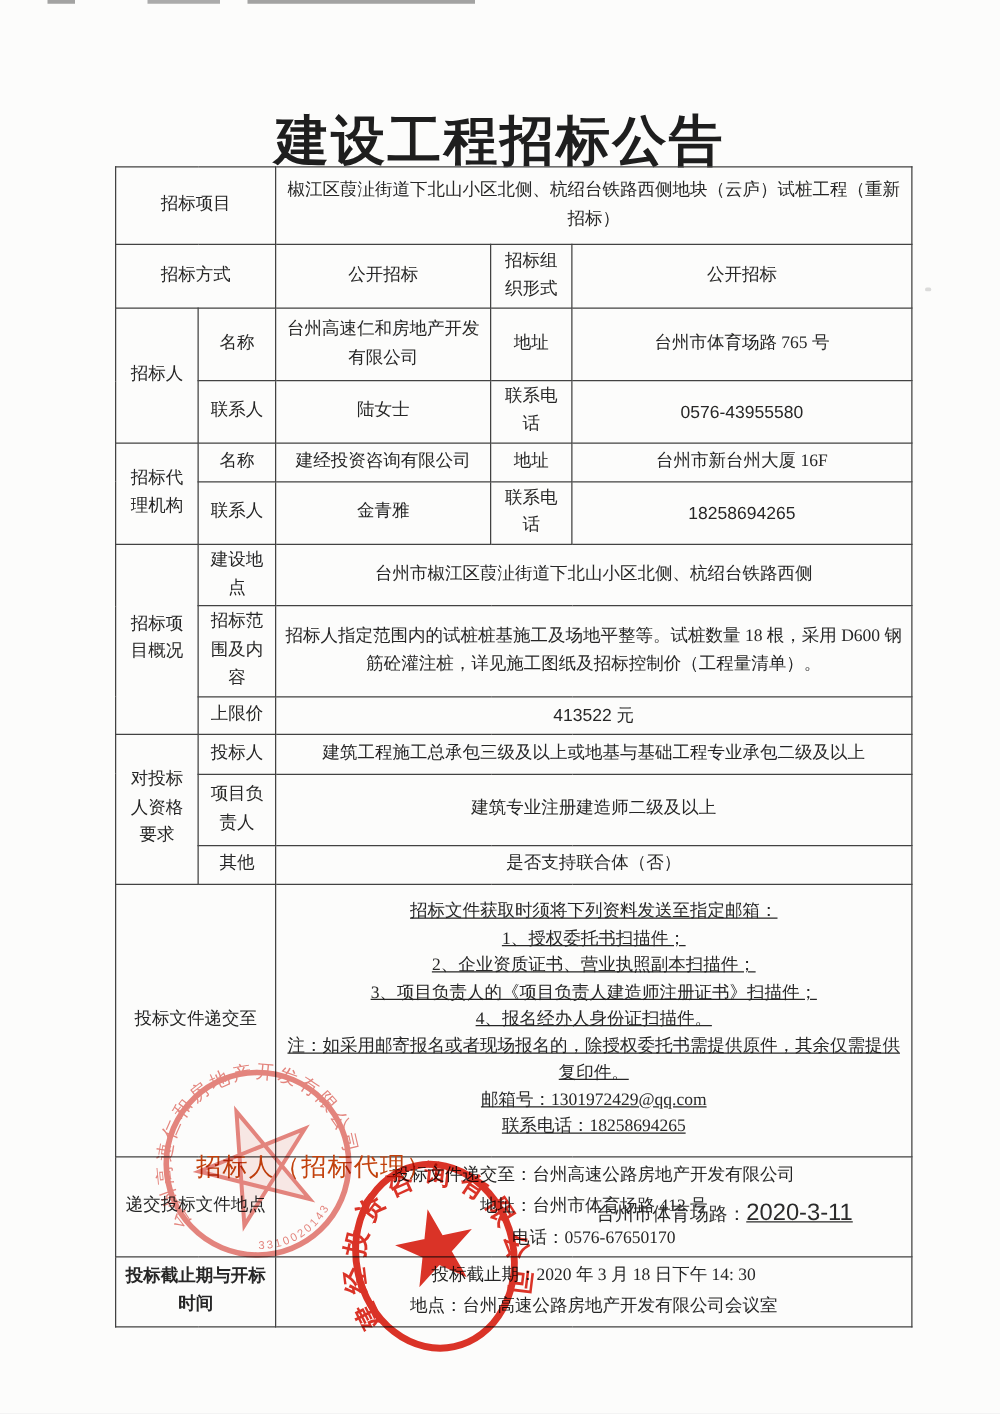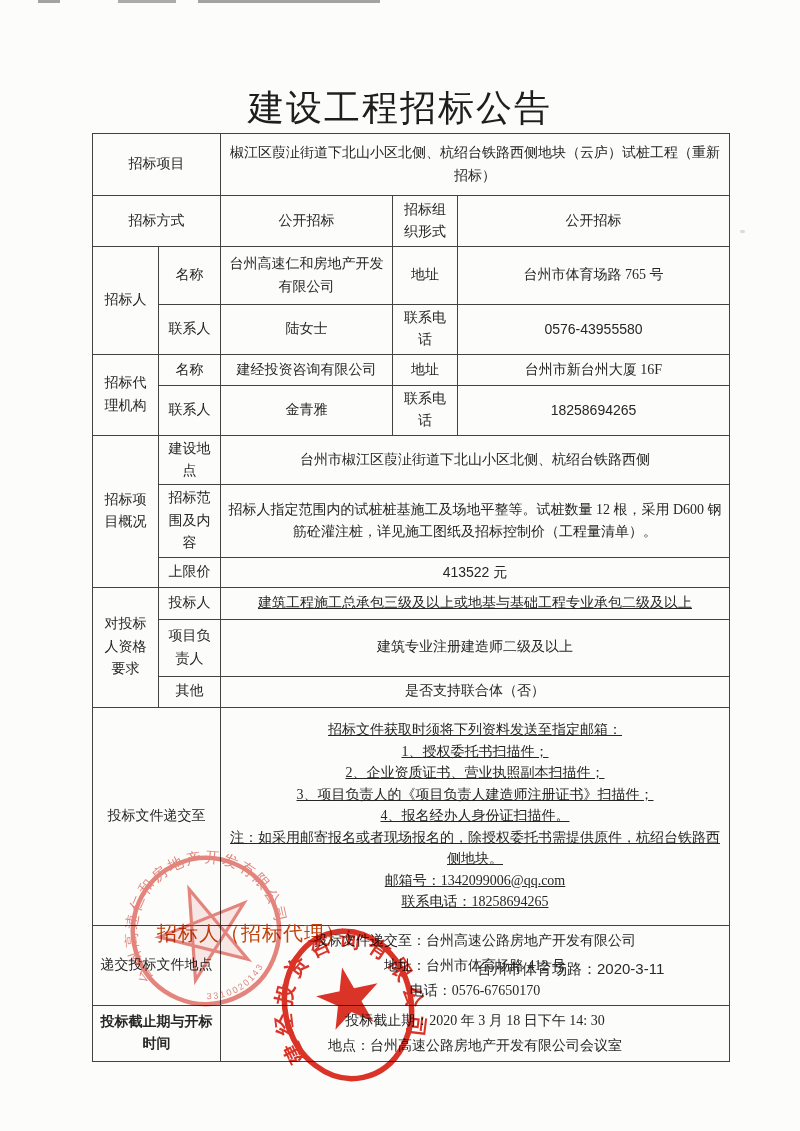--- a/index.html
+++ b/index.html
@@ -11,53 +11,53 @@
   }
   
   .artifact { position:absolute; background:#4a4a4a; }
   .a1 { left:38px;  top:0; width:22px;  height:3px; opacity:.5; }
   .a2 { left:118px; top:0; width:58px;  height:3px; opacity:.45; }
   .a3 { left:198px; top:0; width:182px; height:3px; opacity:.5; }
   .a4 { left:740px; top:230px; width:5px; height:3px; opacity:.18; border-radius:2px; }
 
   .title {
     position:absolute; top:84px; left:0; width:100%; margin:0;
-    text-align:center; font-size:36px; font-weight:400; letter-spacing:2px;
+    text-align:center; font-size:43px; font-weight:700; letter-spacing:2px;
     color:#1e1e1e;
   }
 
   table.bid {
     position:absolute; left:92px; top:133px; width:637px;
     border-collapse:collapse; table-layout:fixed;
   }
   table.bid td {
     border:1.6px solid #424242; text-align:center; vertical-align:middle;
     font-size:14px; line-height:1.6; padding:2px 5px; word-break:break-all;
     color:#262626;
   }
   .h57 td{height:57px}.h46 td{height:46px}.h53 td{height:53px}
   .h26 td{height:26px}.h27 td{height:27px}.h54 td{height:54px}
   .h25 td{height:25px}.h52 td{height:52px}.h213 td{height:213px}
   .h75 td{height:75px}.h51 td{height:51px}
   td.left { text-align:left; padding-left:10px; }
-  td.big  { font-size:15.3px;text-decoration:underline; }
+  td.big  { font-size:15.3px; }
   td.smalllab { font-size:12.5px; letter-spacing:0; padding-left:2px; padding-right:2px;font-weight:bold; }
   .sans { font-family:"Liberation Sans","DejaVu Sans",sans-serif; font-size:13.5px; }
   .lines13 div { line-height:21.5px;text-decoration:underline; }
   .lines14 div { line-height:25px; }
   .lines15 div { line-height:25px; }
 
   .sign {
     position:absolute; left:157px; top:920px; font-size:20px; color:#c2410c;
     letter-spacing:1px;
   }
   .publish {
     position:absolute; left:477px; top:960px; font-size:15px; color:#2a2a2a;
   }
-  .publish .sans { font-size:15px; }
+  .publish .sans { font-size:19px;text-decoration:underline; }
 
   .seal { position:absolute; mix-blend-mode:multiply; pointer-events:none; }
   .seal-left  { left:121px; top:846px; width:170px; height:170px; opacity:.8; }
   .seal-right { left:268px; top:915px; width:160px; height:180px; opacity:.96; }
   .seal text { font-family:"Liberation Serif","DejaVu Serif",serif; }
   .seal .digits { font-family:"Liberation Sans","DejaVu Sans",sans-serif; }
 </style>
 </head>
 <body>
 
@@ -115,21 +115,21 @@
         <td>联系电话</td>
         <td class="sans">18258694265</td>
       </tr>
       <tr class="h26">
         <td rowspan="3">招标项目概况</td>
         <td>建设地点</td>
         <td colspan="3">台州市椒江区葭沚街道下北山小区北侧、杭绍台铁路西侧</td>
       </tr>
       <tr class="h54">
         <td>招标范围及内容</td>
-        <td colspan="3">招标人指定范围内的试桩桩基施工及场地平整等。试桩数量 12 根，采用 D600 钢筋砼灌注桩，详见施工图纸及招标控制价（工程量清单）。</td>
+        <td colspan="3">招标人指定范围内的试桩桩基施工及场地平整等。试桩数量 18 根，采用 D600 钢筋砼灌注桩，详见施工图纸及招标控制价（工程量清单）。</td>
       </tr>
       <tr class="h25">
         <td>上限价</td>
         <td colspan="3" class="sans">413522 元</td>
       </tr>
       <tr class="h27">
         <td rowspan="3">对投标人资格要求</td>
         <td>投标人</td>
         <td colspan="3" class="big">建筑工程施工总承包三级及以上或地基与基础工程专业承包二级及以上</td>
       </tr>
@@ -142,22 +142,22 @@
         <td colspan="3">是否支持联合体（否）</td>
       </tr>
       <tr class="h213">
         <td colspan="2">投标文件递交至</td>
         <td colspan="3" class="left lines13">
           <div>招标文件获取时须将下列资料发送至指定邮箱：</div>
           <div>1、授权委托书扫描件；</div>
           <div>2、企业资质证书、营业执照副本扫描件；</div>
           <div>3、项目负责人的《项目负责人建造师注册证书》扫描件；</div>
           <div>4、报名经办人身份证扫描件。</div>
-          <div>注：如采用邮寄报名或者现场报名的，除授权委托书需提供原件，杭绍台铁路西侧地块。</div>
-          <div>邮箱号：1342099006@qq.com</div>
+          <div>注：如采用邮寄报名或者现场报名的，除授权委托书需提供原件，其余仅需提供复印件。</div>
+          <div>邮箱号：1301972429@qq.com</div>
           <div>联系电话：18258694265</div>
         </td>
       </tr>
       <tr class="h75">
         <td colspan="2">递交投标文件地点</td>
         <td colspan="3" class="left lines14">
           <div>投标文件递交至：台州高速公路房地产开发有限公司</div>
           <div>地址：台州市体育场路 412 号</div>
           <div>电话：0576-67650170</div>
         </td>

